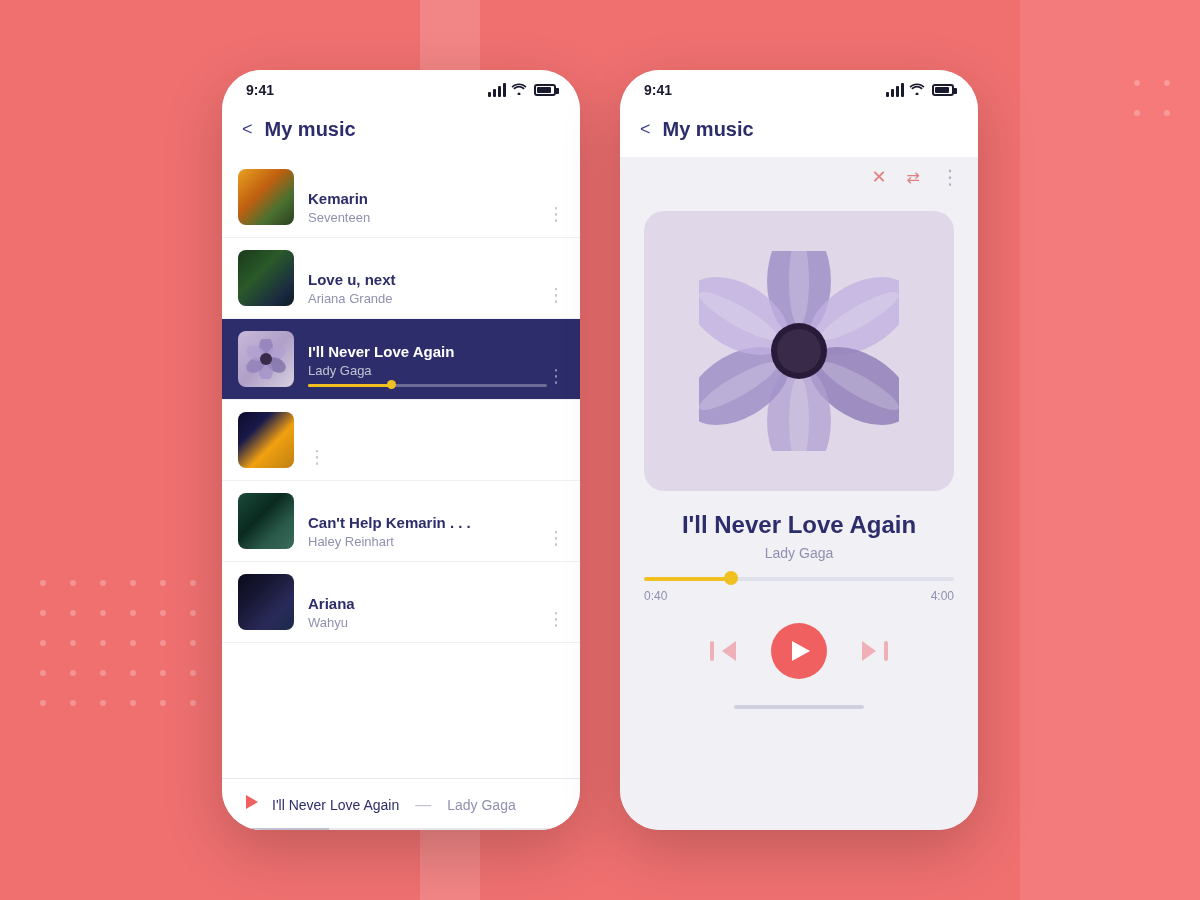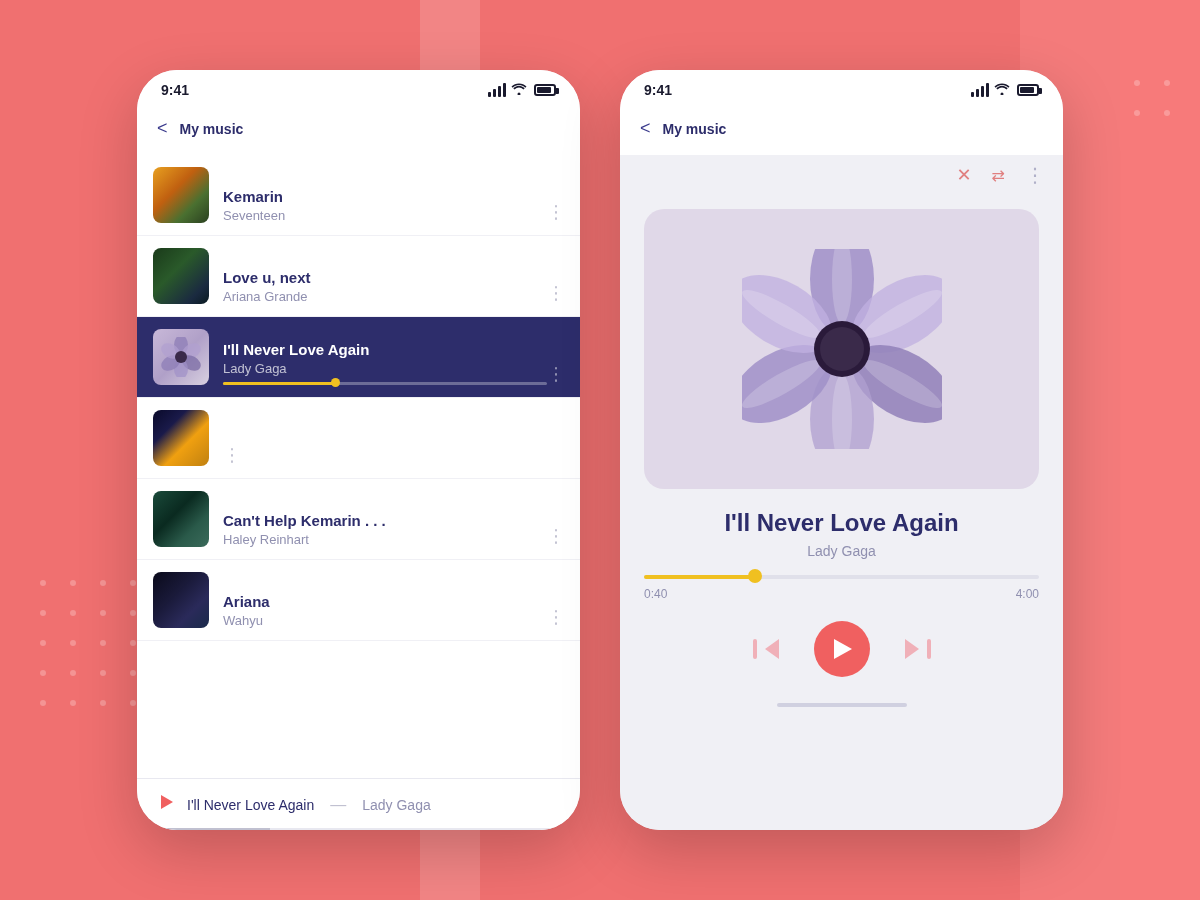--- a/index.html
+++ b/index.html
@@ -58,21 +58,21 @@
     .phones-container {
       display: flex;
       gap: 40px;
       align-items: center;
       position: relative;
       z-index: 1;
     }
 
     
     .phone {
-      width: 443px;
+      width: 358px;
       height: 760px;
       background: #f0f0f5;
       border-radius: 40px;
       overflow: hidden;
       box-shadow: 0 20px 60px rgba(0,0,0,0.2);
       position: relative;
       display: flex;
       flex-direction: column;
     }
 
@@ -140,21 +140,21 @@
       gap: 12px;
       padding: 12px 20px 16px;
       background: white;
     }
     .back-arrow {
       font-size: 18px;
       color: #3a3a8c;
       cursor: pointer;
     }
     .header-title {
-      font-size: 14px;
+      font-size: 20px;
       font-weight: 700;
       color: #2d2d6b;
     }
 
     
     .music-list {
       flex: 1;
       overflow: hidden;
       background: white;
     }

